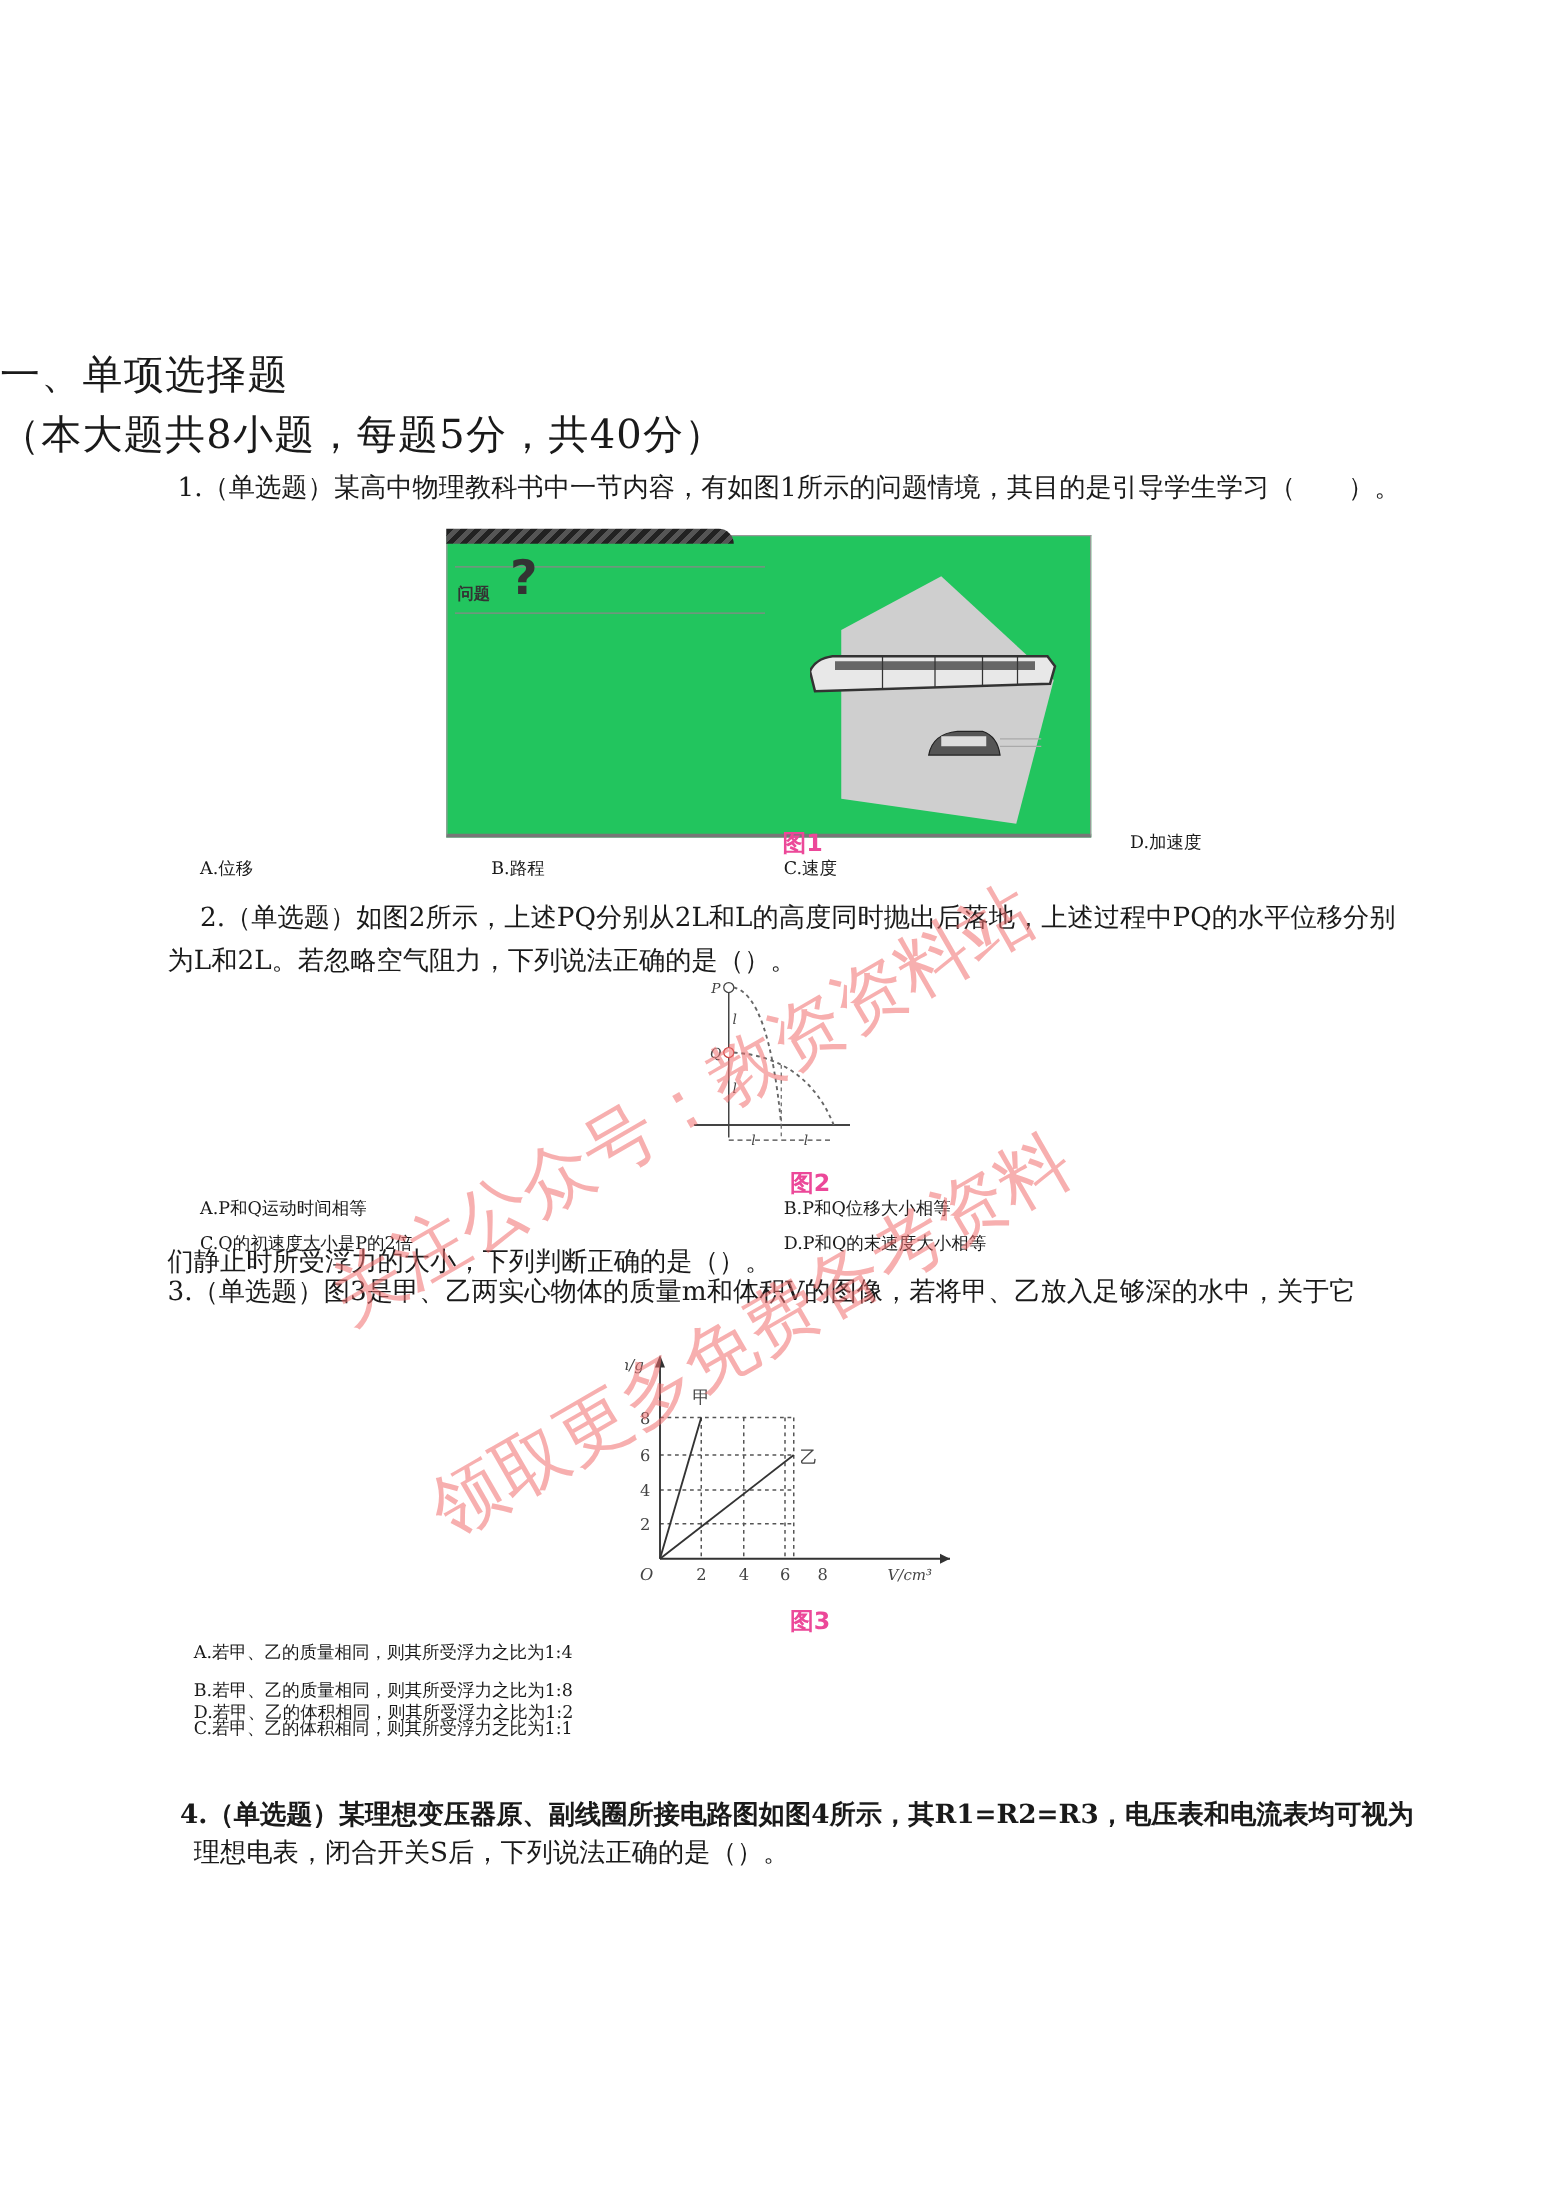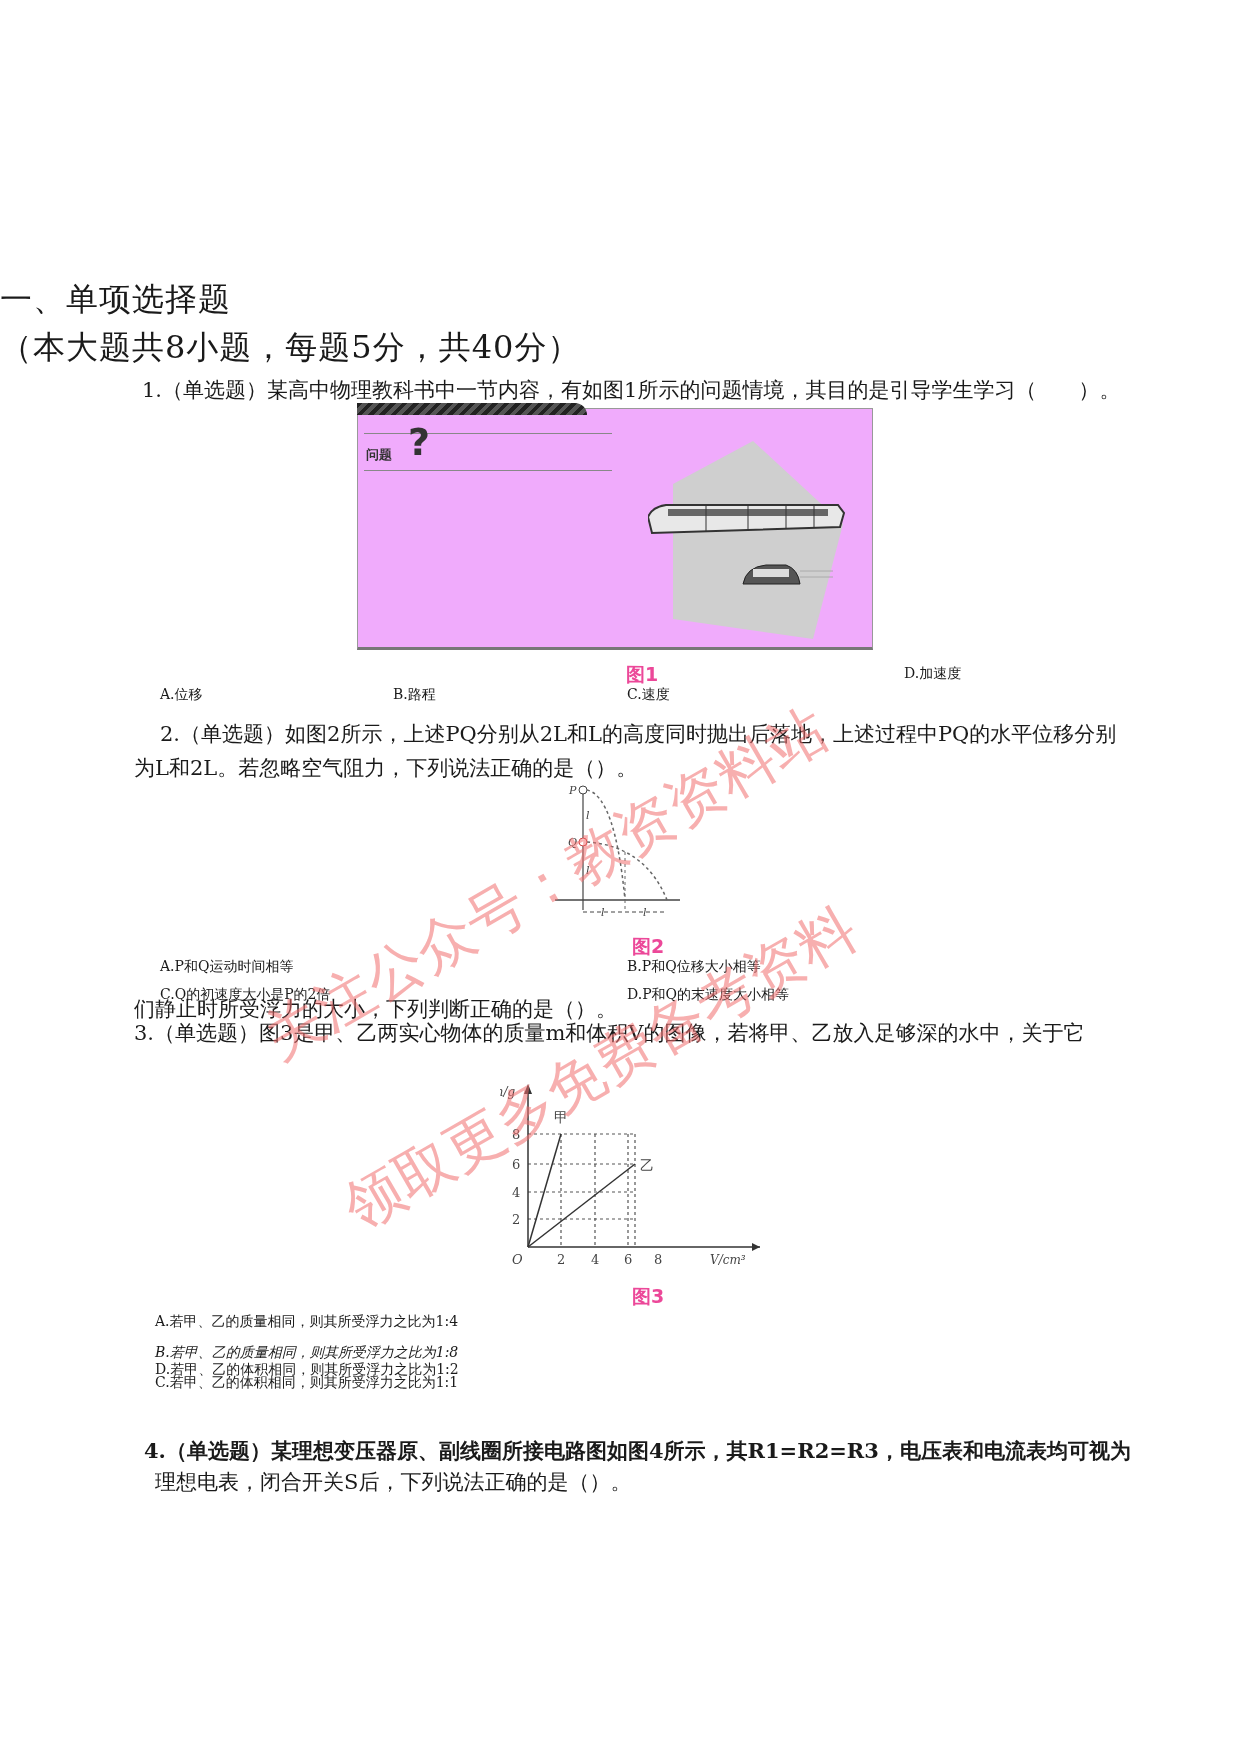--- a/index.html
+++ b/index.html
@@ -4,21 +4,21 @@
 <style>
   html,body{margin:0;padding:0;background:#fff;}
   body{width:1240px;height:1754px;position:relative;overflow:hidden;
        font-family:"DejaVu Serif","Liberation Serif",serif;color:#1a1a1a;}
   .abs{position:absolute;white-space:nowrap;}
   .title{left:0;width:1240px;font-size:32px;letter-spacing:1px;}
   .q{font-size:21px;}
   .opt{font-size:14px;}
   .cap{font-size:19px;font-weight:bold;color:#ec4899;font-family:"DejaVu Sans","Liberation Sans",sans-serif;padding-left:20px;}
   
-  .fig1{left:357px;top:408px;width:516px;height:242px;border:1px solid #999;border-bottom:3px solid #777;box-sizing:border-box;background:#f0abfc;}
+  .fig1{left:357px;top:428px;width:516px;height:242px;border:1px solid #999;border-bottom:3px solid #777;box-sizing:border-box;background:#22c55e;}
   .fig1 .topbar{position:absolute;left:-1px;top:-6px;width:230px;height:12px;background:repeating-linear-gradient(135deg,#222 0 4px,#555 4px 8px);border-top-right-radius:14px;}
   .fig1 .qhead{position:absolute;left:6px;top:24px;width:248px;border-top:1px solid #888;border-bottom:1px solid #888;height:36px;}
   .fig1 .qlabel{position:absolute;left:2px;top:12px;font-size:13px;font-weight:bold;font-family:"DejaVu Sans",sans-serif;color:#333;}
   .fig1 .qmark{position:absolute;left:44px;top:-14px;font-size:38px;font-weight:bold;font-family:"DejaVu Sans",sans-serif;color:#333;}
   .fig1 .para{position:absolute;left:6px;top:70px;width:250px;font-size:11.5px;line-height:23.5px;color:#333;white-space:normal;font-weight:bold;}
   .fig1 .para p{margin:0;text-indent:2em;}
   .fig1 .pic{position:absolute;left:290px;top:30px;width:200px;height:205px;}
   
   .wm{position:absolute;color:rgba(240,110,110,0.55);font-size:58px;font-family:"DejaVu Sans",sans-serif;white-space:nowrap;transform-origin:left top;transform:rotate(-30deg);}
 </style>
@@ -117,21 +117,21 @@
   <text x="12" y="182" font-size="13" font-style="italic" fill="#444">O</text>
   <text x="57" y="182" font-size="13" fill="#444">2</text>
   <text x="91" y="182" font-size="13" fill="#444">4</text>
   <text x="124" y="182" font-size="13" fill="#444">6</text>
   <text x="154" y="182" font-size="13" fill="#444">8</text>
   <text x="210" y="182" font-size="12" font-style="italic" fill="#444">V/cm³</text>
 </svg>
 <div class="abs cap" style="left:612px;top:1284px;">图3</div>
 
 <div class="abs opt" style="left:155px;top:1313px;">A.若甲、乙的质量相同，则其所受浮力之比为1:4</div>
-<div class="abs opt" style="left:155px;top:1344px;font-style:italic;">B.若甲、乙的质量相同，则其所受浮力之比为1:8</div>
+<div class="abs opt" style="left:155px;top:1344px;">B.若甲、乙的质量相同，则其所受浮力之比为1:8</div>
 <div class="abs opt" style="left:155px;top:1374px;">C.若甲、乙的体积相同，则其所受浮力之比为1:1</div>
 <div class="abs opt" style="left:155px;top:1361px;">D.若甲、乙的体积相同，则其所受浮力之比为1:2</div>
 
 <div class="abs q" style="left:144px;top:1437px;font-weight:bold;">4.（单选题）某理想变压器原、副线圈所接电路图如图4所示，其R1=R2=R3，电压表和电流表均可视为</div>
 <div class="abs q" style="left:155px;top:1468px;">理想电表，闭合开关S后，下列说法正确的是（）。</div>
 
 <div class="wm" style="left:250px;top:1010px;">关注公众号：教资资料站</div>
 <div class="wm" style="left:330px;top:1180px;">领取更多免费备考资料</div>
 
 </body></html>

